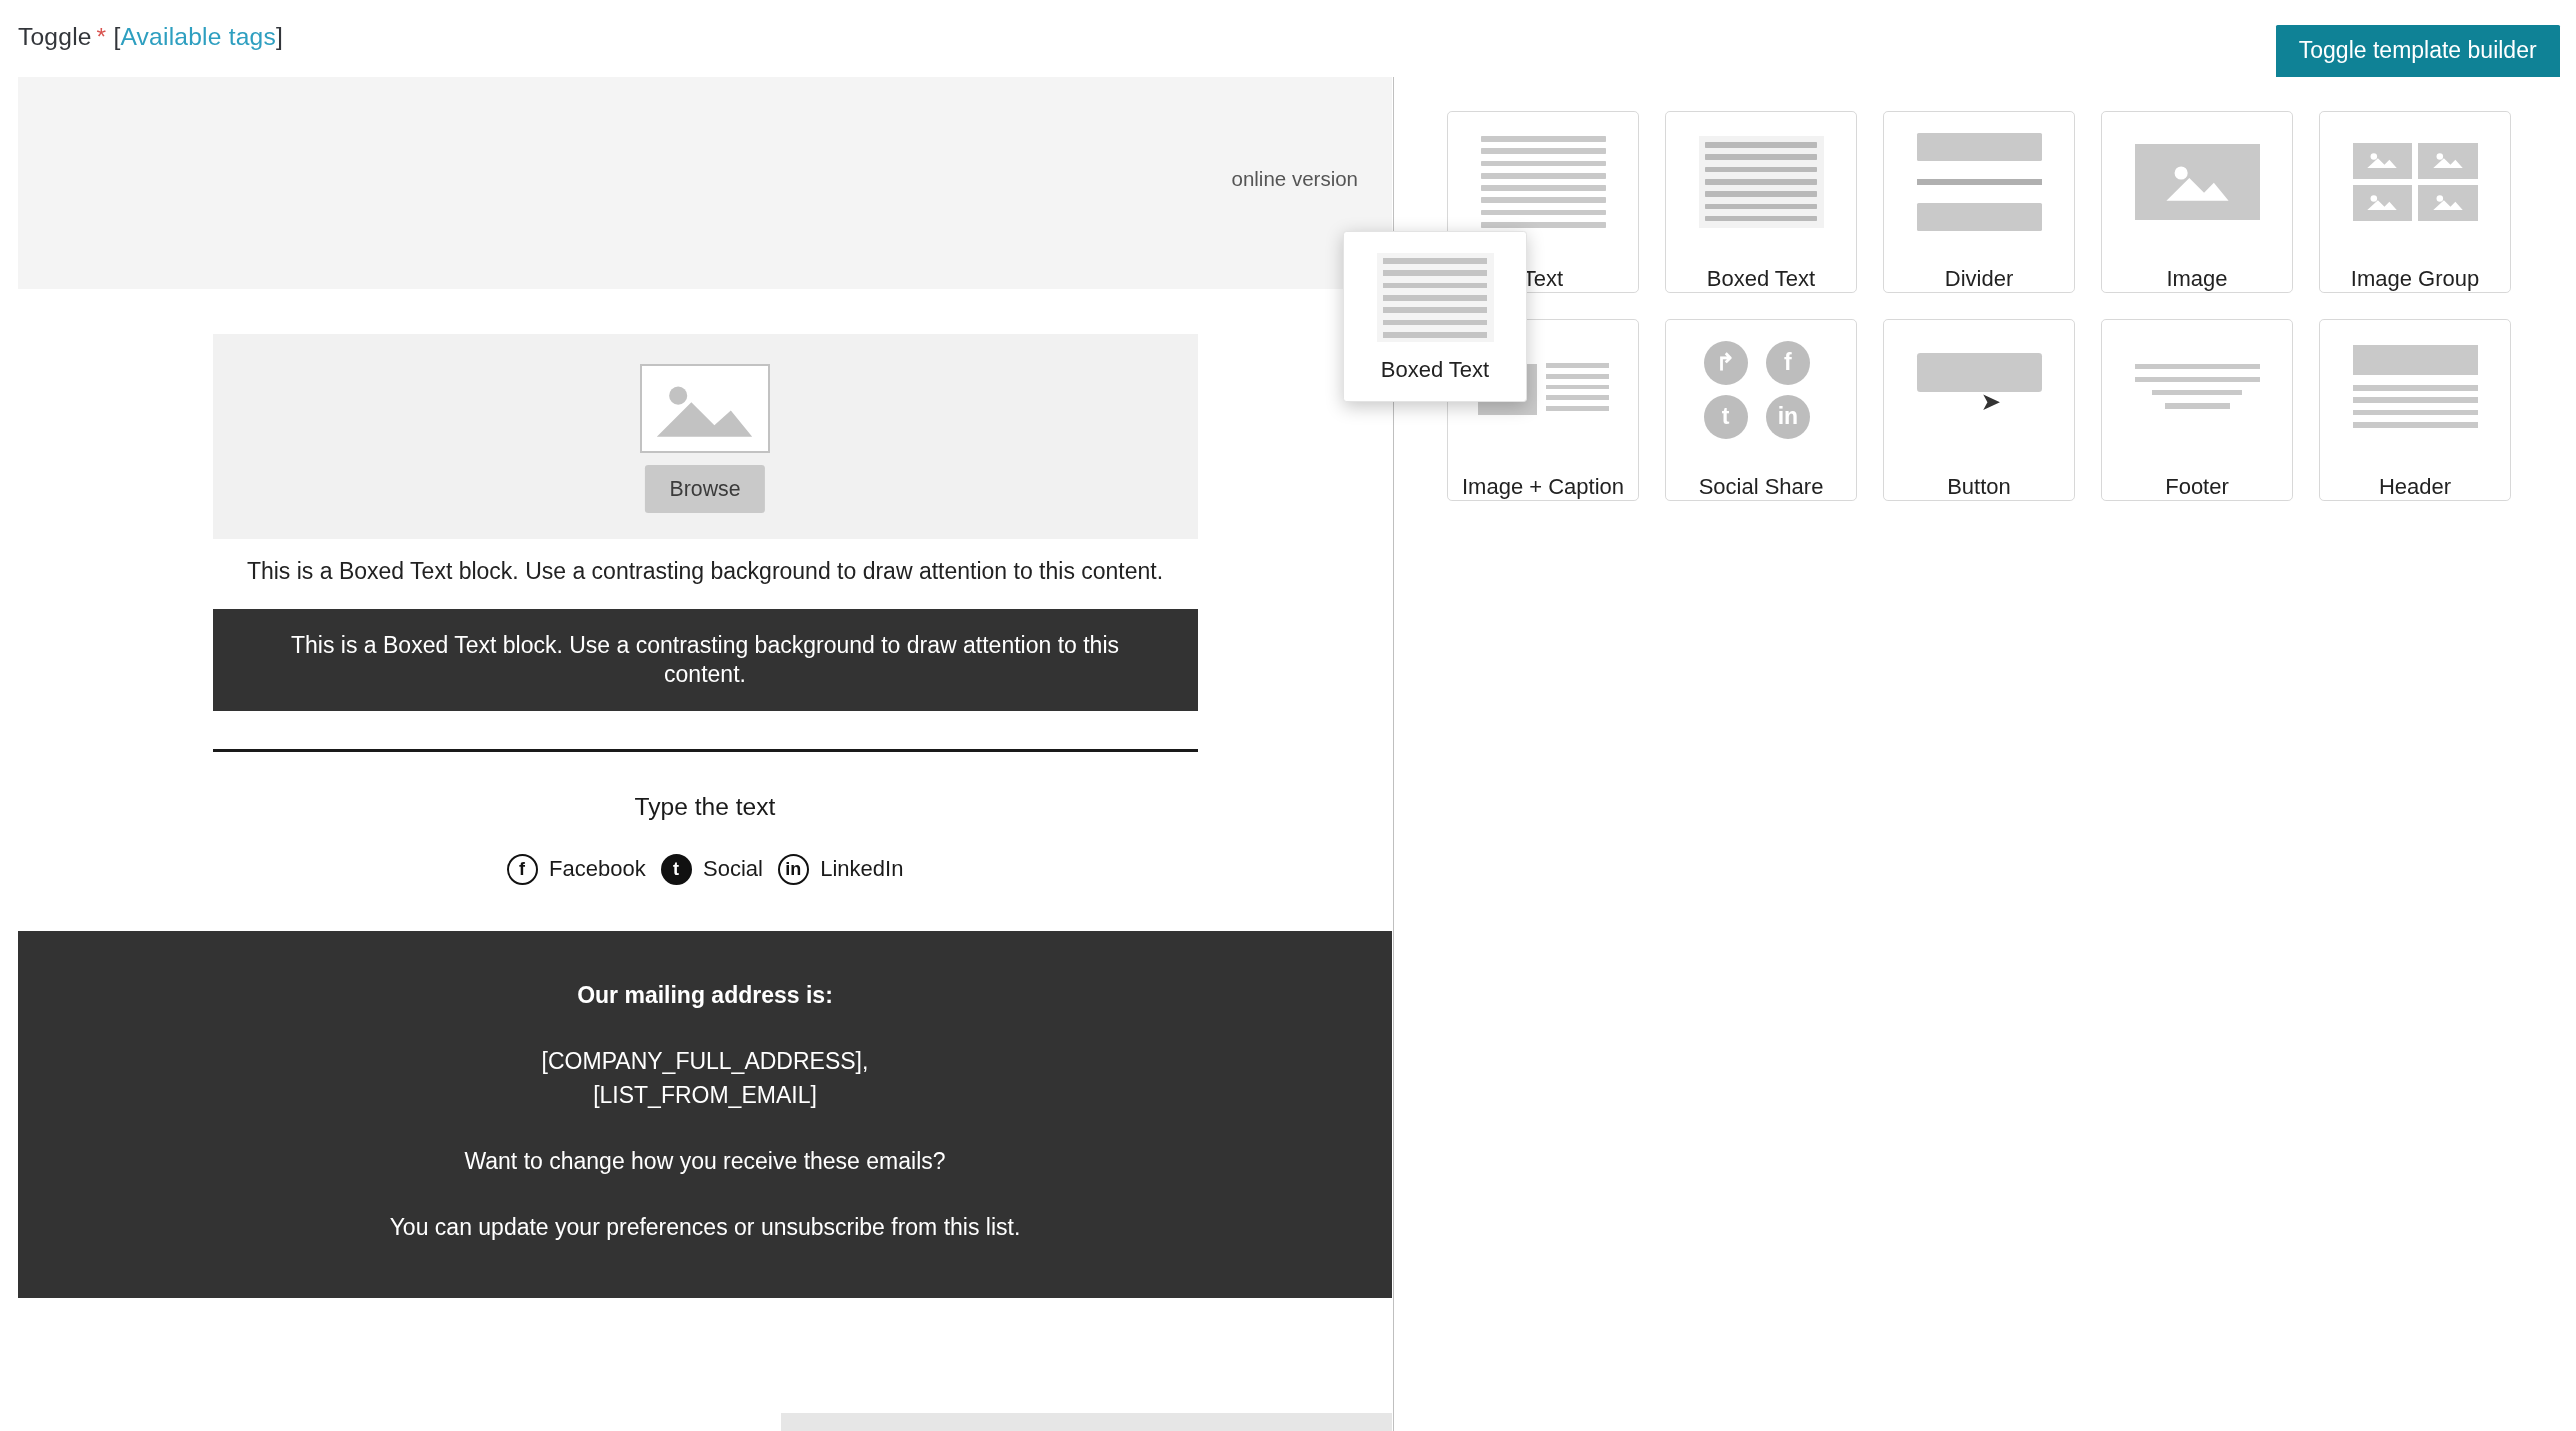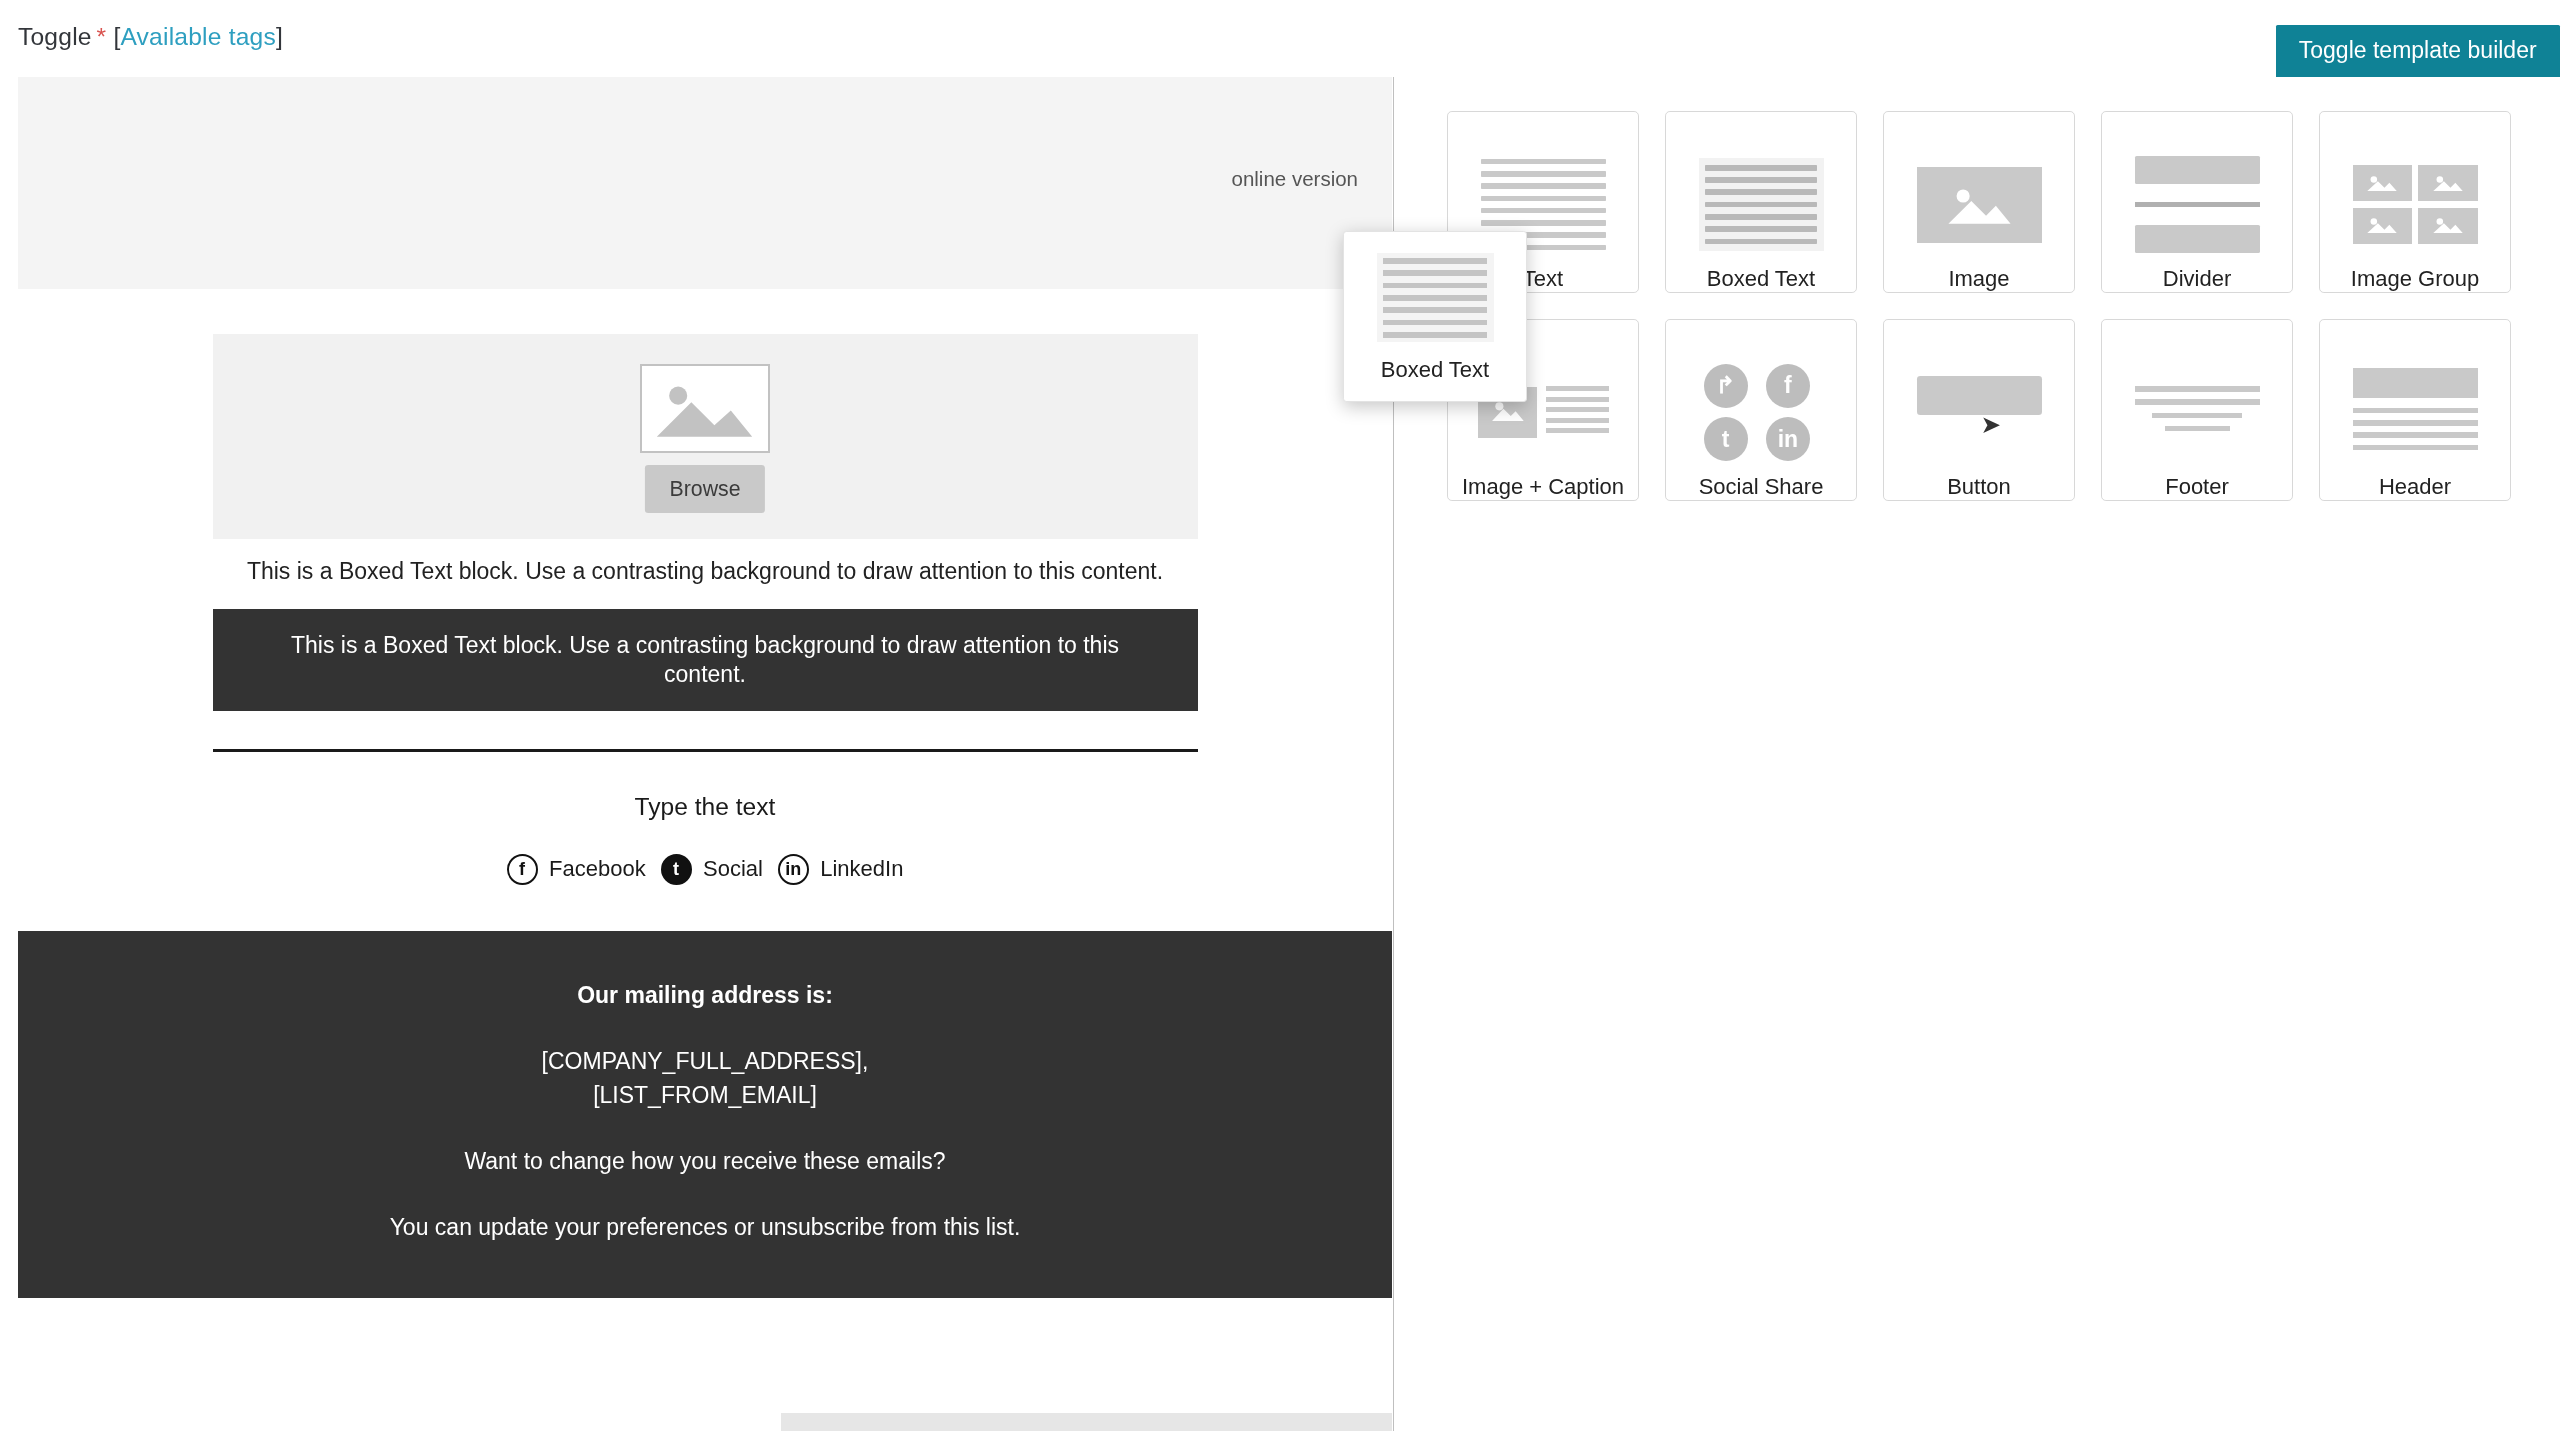--- a/index.html
+++ b/index.html
@@ -137,21 +137,21 @@
     display: grid;
     grid-template-columns: repeat(5, 192px);
     grid-auto-rows: 182px;
     gap: 26px 26px;
   }
   .palette-card {
     width: 192px; height: 182px;
     border: 1.6px solid #d8d8d8; border-radius: 4.9px;
     background: #ffffff;
     display: flex; flex-direction: column;
-    align-items: center; justify-content: flex-end;
+    align-items: center; justify-content: space-between;
     padding-top: 21.3px;
     cursor: pointer;
   }
   .palette-card .thumb {
     width: 146px; height: 97px;
     display: flex; align-items: center; justify-content: center;
   }
   .palette-card .card-label {
     margin-top: 13px; font-size: 22px; color: #222; text-align: center;
   }
@@ -320,43 +320,43 @@
               <i></i>
               <i></i>
               <i></i>
             </div>
         </div>
         <div class="card-label">Boxed Text</div>
       </div>
 
       <div class="palette-card">
         <div class="thumb">
+          <div class="divider-thumb">
+              <div class="bar"></div>
+              <div class="rule"></div>
+              <div class="bar"></div>
+            </div>
+        </div>
+        <div class="card-label">Divider</div>
+      </div>
+
+      <div class="palette-card">
+        <div class="thumb">
           <div class="img-thumb">
             <svg width="79" height="54" viewBox="0 0 96 66" aria-hidden="true">
               <circle cx="28" cy="22" r="8" fill="#ffffff"></circle>
               <path d="M10 56 L38 28 L56 46 L68 34 L86 56 Z" fill="#ffffff"></path>
             </svg>
           </div>
         </div>
         <div class="card-label">Image</div>
       </div>
 
       <div class="palette-card">
         <div class="thumb">
-          <div class="divider-thumb">
-              <div class="bar"></div>
-              <div class="rule"></div>
-              <div class="bar"></div>
-            </div>
-        </div>
-        <div class="card-label">Divider</div>
-      </div>
-
-      <div class="palette-card">
-        <div class="thumb">
           <div class="imggroup">
             <div class="img-mini">
                 <svg width="36" height="21.3" viewBox="0 0 44 26">
                   <circle cx="12" cy="8" r="4" fill="#fff"></circle>
                   <path d="M4 22 L17 10 L25 18 L31 12 L40 22 Z" fill="#fff"></path>
                 </svg>
               </div>
             <div class="img-mini">
                 <svg width="36" height="21.3" viewBox="0 0 44 26">
                   <circle cx="12" cy="8" r="4" fill="#fff"></circle>

